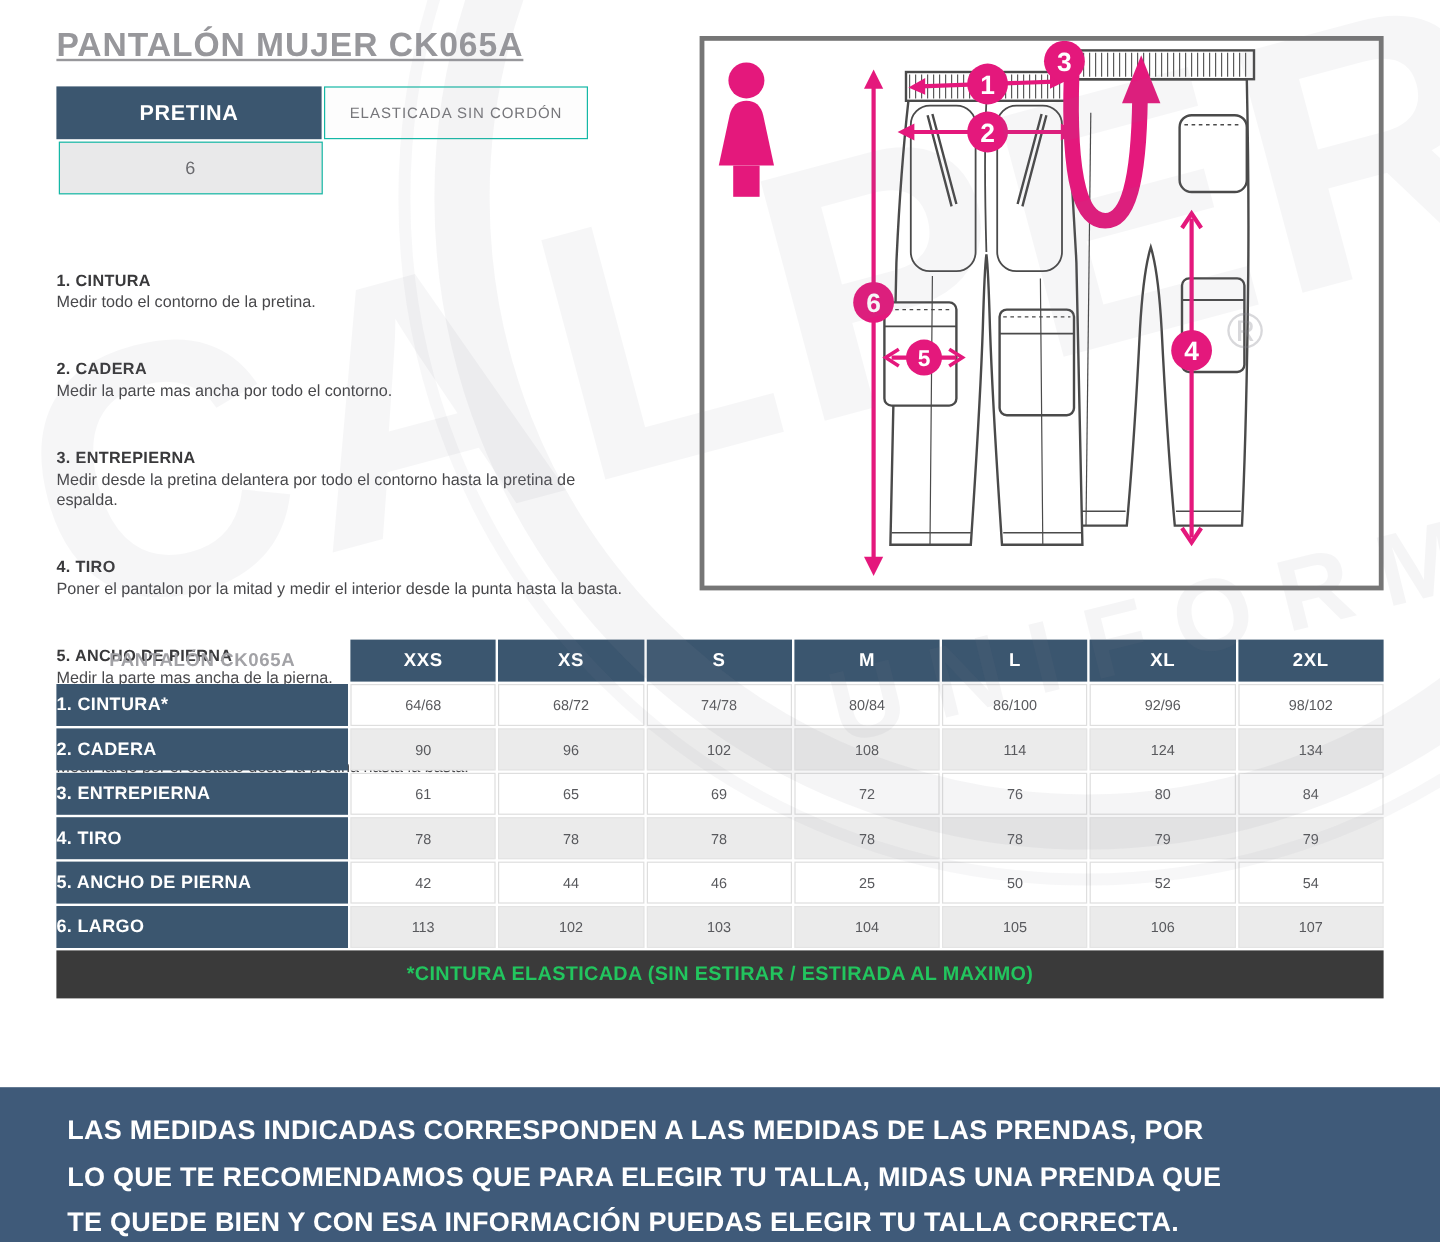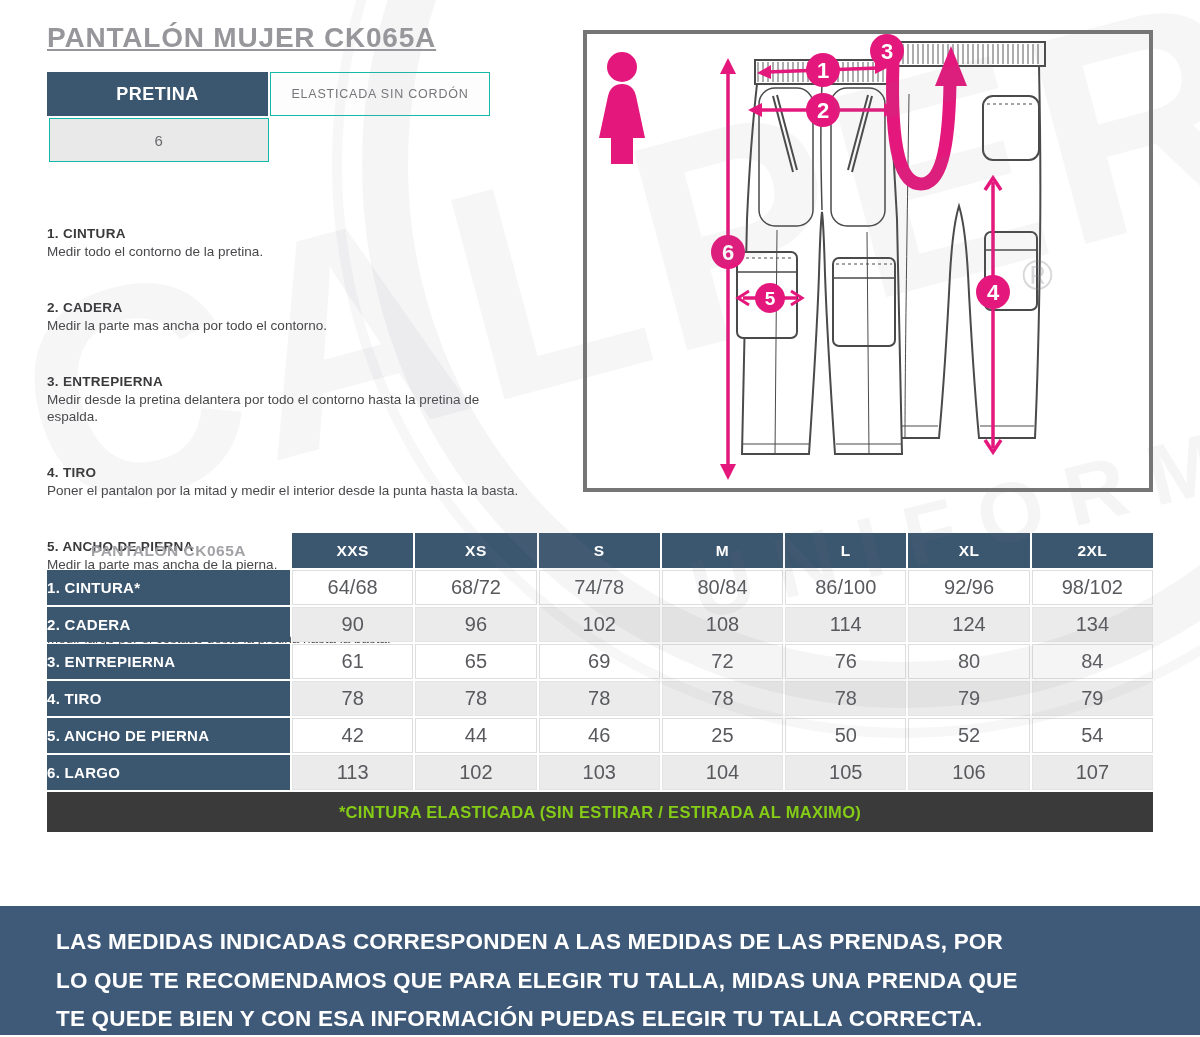--- a/index.html
+++ b/index.html
@@ -45,23 +45,23 @@
   
   .size-table{position:absolute;left:45px;top:531px;width:1110px;border-collapse:separate;
     border-spacing:2px;table-layout:fixed;z-index:2;}
   .size-table th,.size-table td{height:35px;}
   th.corner-cell{width:243px;background:transparent;color:#a2a2a6;font-size:15.5px;
     font-weight:bold;letter-spacing:.5px;text-align:center;}
   th.size-col{background:var(--header_blue);color:#fff;font-size:15.5px;font-weight:bold;
     letter-spacing:.5px;text-align:center;}
   td.row-label{background:var(--header_blue);color:#fff;font-size:15px;font-weight:bold;
     letter-spacing:.3px;text-align:left;}
-  td.size-value{background:#fff;border:1px solid #dedede;color:#58595d;font-size:20px;text-align:center;}
+  td.size-value{background:#fff;border:1px solid #dedede;color:#58595d;font-size:12px;text-align:center;}
   tr.alt td.size-value{background:var(--row_alt);border-color:#e4e4e4;}
-  td.table-note{background:var(--note_bar);color:#84cc16;font-size:16.5px;font-weight:bold;
+  td.table-note{background:var(--note_bar);color:#22c55e;font-size:16.5px;font-weight:bold;
     letter-spacing:.3px;text-align:center;height:40px;}
 
   
   .footer{position:absolute;left:0;bottom:2px;width:1200px;height:129px;background:var(--footer_blue);z-index:8;}
   .footer-lines{position:absolute;left:56px;top:17px;width:1100px;}
   .footer-line{color:#fff;font-size:22.5px;font-weight:bold;letter-spacing:.2px;line-height:38.5px;white-space:nowrap;}
 </style>
 </head>
 <body>
 

